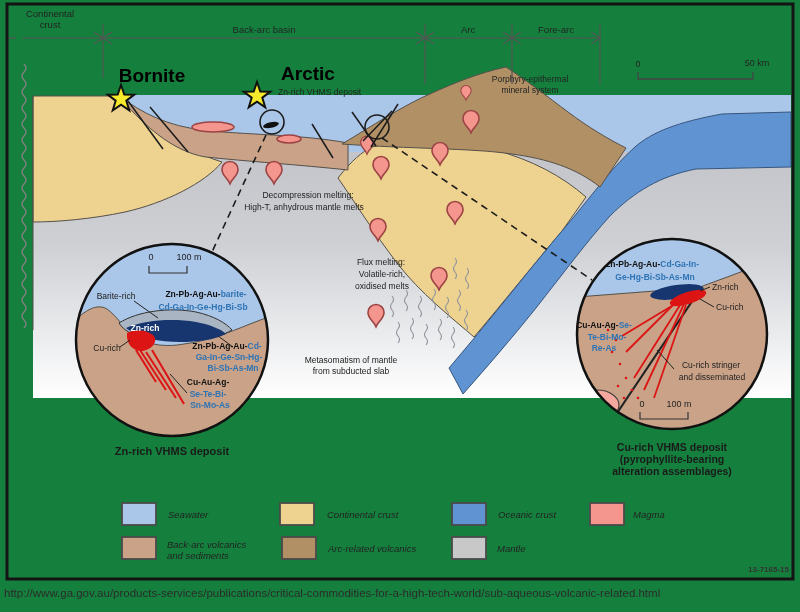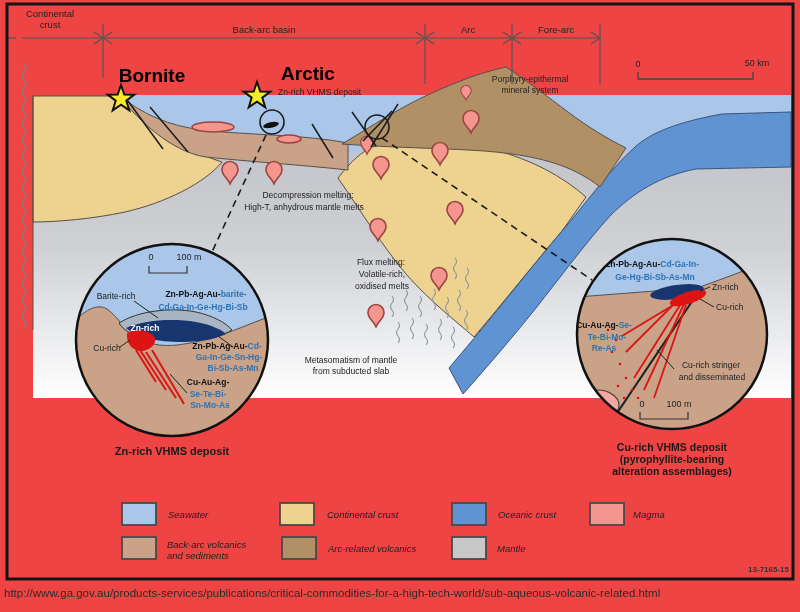--- a/index.html
+++ b/index.html
@@ -1,16 +1,16 @@
 <!DOCTYPE html>
 <html><head>
 <meta charset="utf-8">
 <style>
   html,body{margin:0;padding:0;background:#f6f6f4;}
-  .stage{position:relative;width:800px;height:612px;background:#ef4444;overflow:hidden;
+  .stage{position:relative;width:800px;height:612px;background:#15803d;overflow:hidden;
          font-family:"Liberation Sans", sans-serif;}
   svg text{font-family:"Liberation Sans", sans-serif;fill:#222;}
   .t   {font-size:8.5px;}
   .t9  {font-size:9px;}
   .zone{font-size:9.5px;}
   .tb  {font-weight:bold;fill:#111;}
   .blue{font-weight:bold;fill:#2f74b5;}
   .big {font-size:19px;font-weight:bold;fill:#000;}
   .cap {font-size:11px;font-weight:bold;fill:#1a1a1a;}
   .cap2{font-size:10.5px;font-weight:bold;fill:#1a1a1a;}

